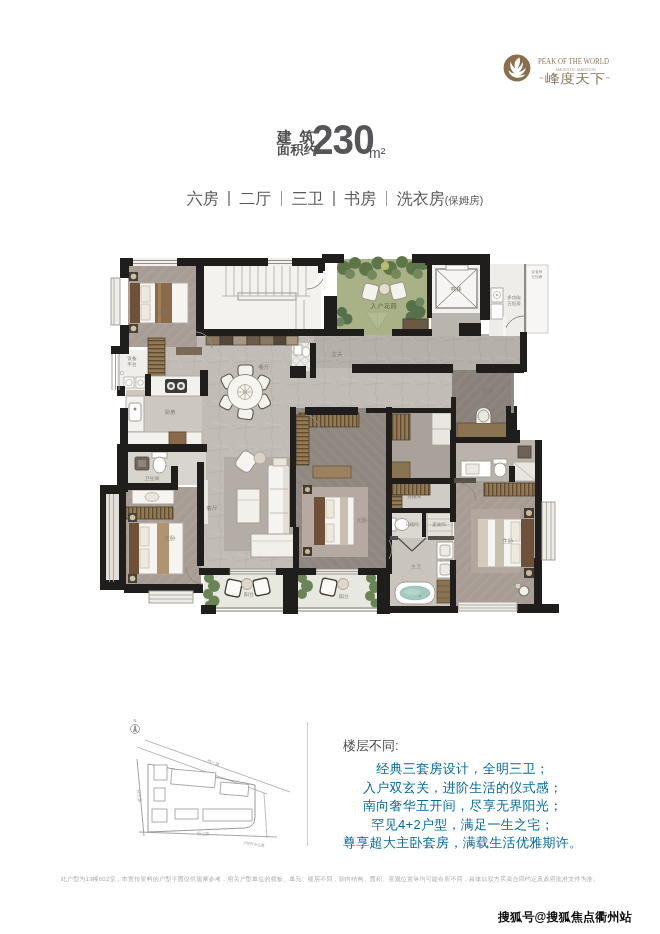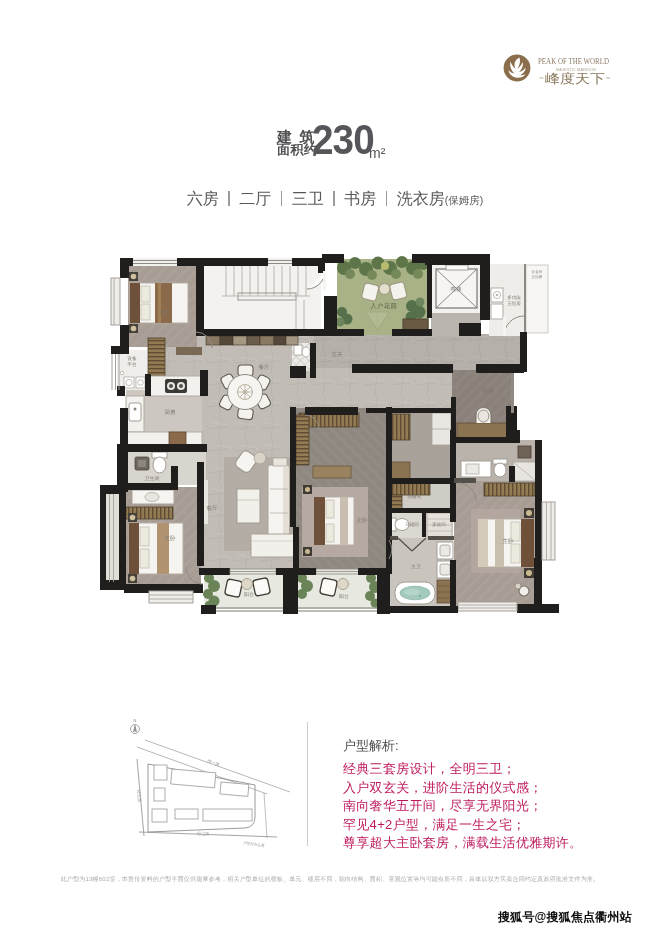--- a/index.html
+++ b/index.html
@@ -697,23 +697,23 @@
 
 <rect x="37" y="104" width="15" height="13" fill="#ffffff" stroke="#9a9a9a" stroke-width="0.8"></rect>
 
 <rect x="60" y="104" width="23" height="10" fill="#ffffff" stroke="#9a9a9a" stroke-width="0.8"></rect>
 
 <rect x="88" y="104" width="49" height="12" fill="#ffffff" stroke="#9a9a9a" stroke-width="0.8"></rect>
 </svg>
 
 <div class="abs" style="left:307px;top:722px;width:1px;height:124px;background:#cccccc;"></div>
 
-<div class="abs" style="left:343px;top:737px;font-size:13px;color:#4c4c4c;">户型解析:</div>
-
-<div class="abs" style="left:343px;top:760px;font-size:13px;color:#be185d;line-height:18.5px;letter-spacing:0.3px;">
+<div class="abs" style="left:343px;top:737px;font-size:13px;color:#4c4c4c;">楼层不同:</div>
+
+<div class="abs" style="left:343px;top:760px;font-size:13px;color:#0369a1;line-height:18.5px;letter-spacing:0.3px;text-align:center;">
 经典三套房设计，全明三卫；<br>
 入户双玄关，进阶生活的仪式感；<br>
 南向奢华五开间，尽享无界阳光；<br>
 罕见4+2户型，满足一生之宅；<br>
 尊享超大主卧套房，满载生活优雅期许。
 </div>
 
 <div class="abs" style="left:0;top:875px;width:660px;text-align:center;font-size:6px;color:#aaaaaa;letter-spacing:0.2px;white-space:nowrap;">此户型为13幢602室，本宣传资料的户型平面仅供观摩参考，相关户型单位的横板、单元、楼层不同，朝向结构、面积、景观位置等均可能有所不同，具体以双方买卖合同约定及政府批准文件为准。</div>
 
 <div class="abs" style="left:498px;top:909px;font-size:12px;font-weight:bold;color:#0a0a0a;letter-spacing:0.2px;white-space:nowrap;text-shadow:-1px -1px 0 #fff,1px -1px 0 #fff,-1px 1px 0 #fff,1px 1px 0 #fff;">搜狐号@搜狐焦点衢州站</div>

